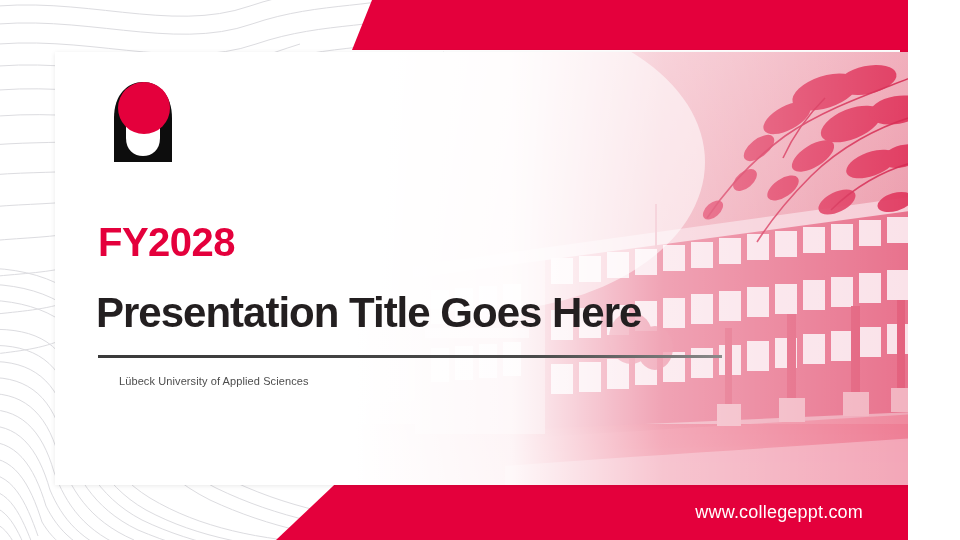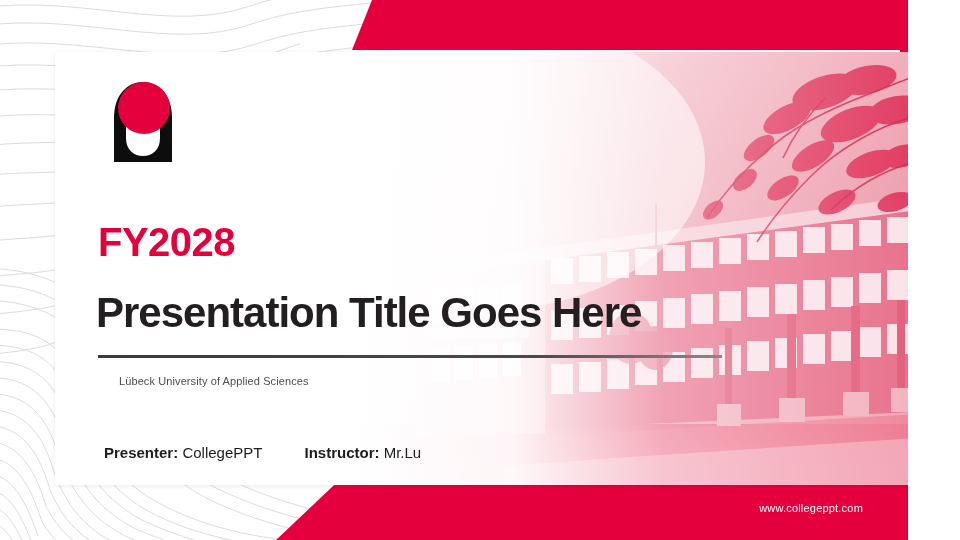--- a/index.html
+++ b/index.html
@@ -119,21 +119,21 @@
   #credits .lbl { font-weight: bold; }
   #credits .val { font-weight: normal; }
   #credits .gap { display: inline-block; width: 34px; }
 
   
   #footer-url {
     position: absolute;
     right: 45px;
     top: 502px;
     z-index: 20;
-    font-size: 11px;
+    font-size: 18px;
     color: #ffffff;
     letter-spacing: 0.2px;
   }
 </style>
 </head>
 <body>
 
 <div id="slide">
 
   <div class="bg-layer bg-waves">
@@ -342,23 +342,16 @@
 
       <circle cx="40" cy="32" r="26" fill="#E4003C"></circle>
     </svg>
   </div>
 
   <div id="fy-label">FY2028</div>
   <div id="main-title">Presentation Title Goes Here</div>
   <div id="divider"></div>
   <div id="school-name">Lübeck University of Applied Sciences</div>
 
-  <div id="credits">
-    <span class="lbl">Presenter:</span>
-    <span class="val">CollegePPT</span>
-    <span class="gap"></span>
-    <span class="lbl">Instructor:</span>
-    <span class="val">Mr.Lu</span>
-  </div>
 
   <div id="footer-url">www.collegeppt.com</div>
 
 </div>
 
 </body></html>

